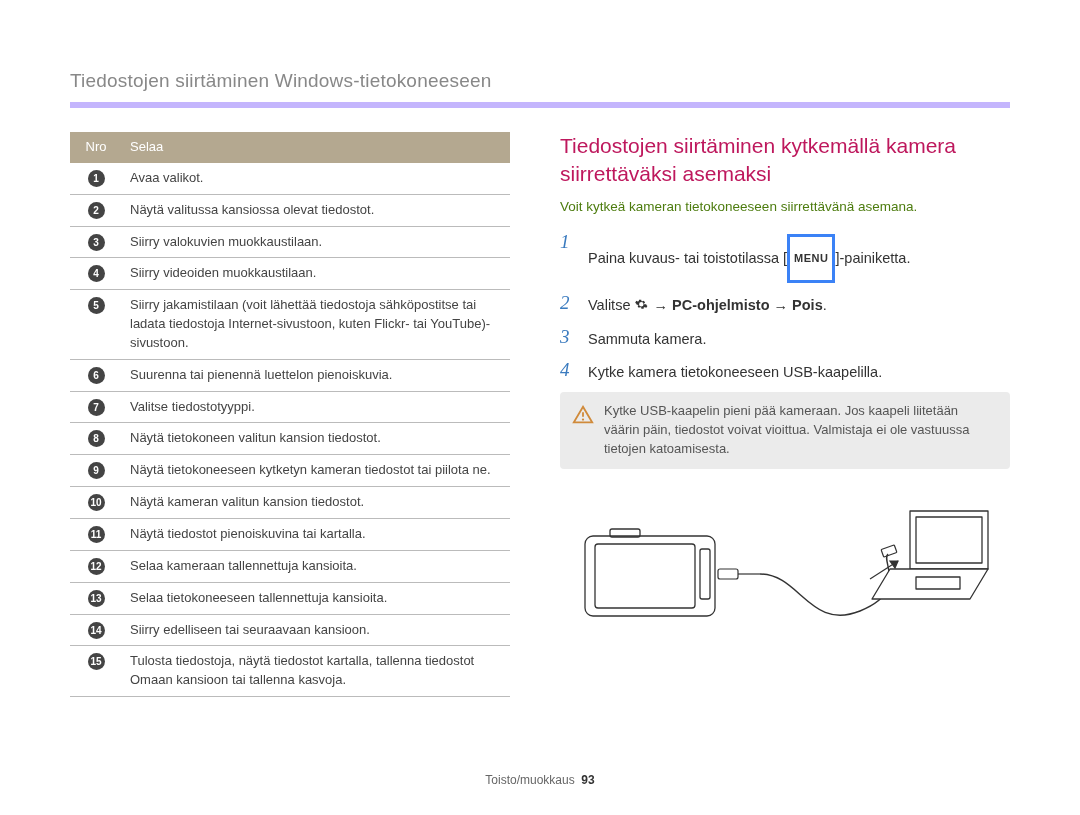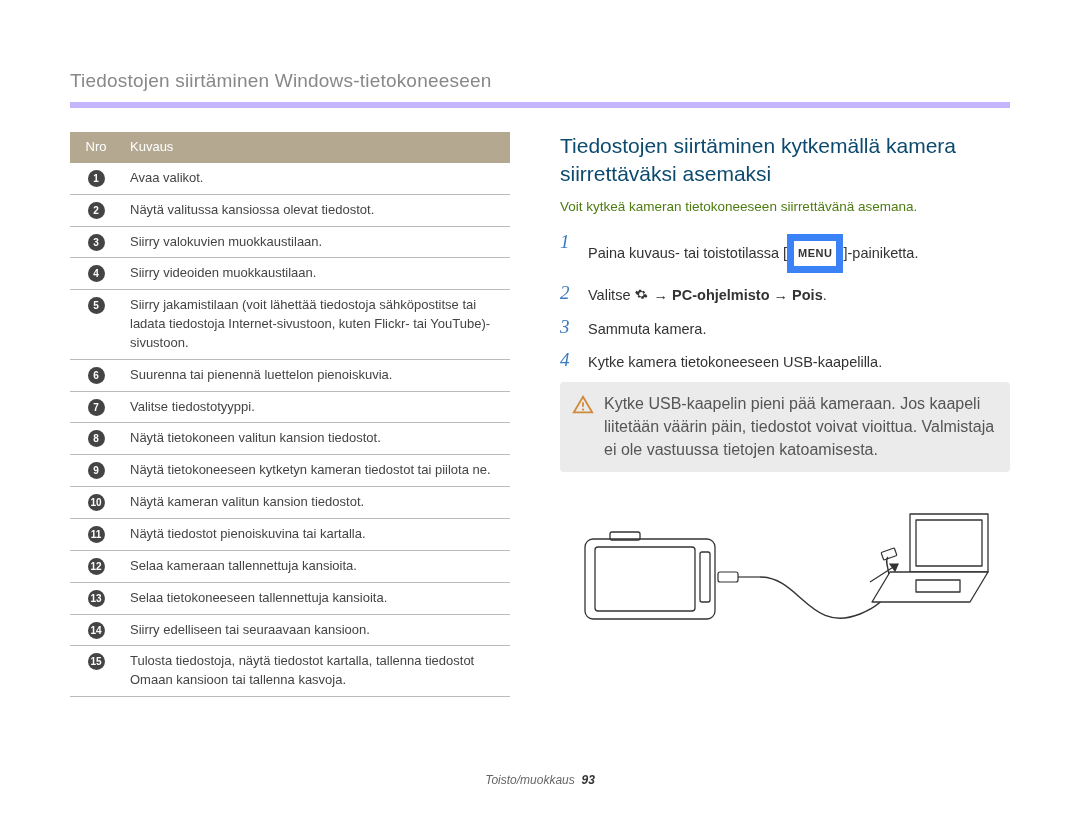--- a/index.html
+++ b/index.html
@@ -59,21 +59,21 @@
     background: #444;
     color: #fff;
     font-size: 10px;
     font-weight: bold;
     line-height: 17px;
     text-align: center;
   }
 
   
   .section-title {
-    color: #0c4a6e;
+    color: #be185d;
     font-size: 21px;
     font-weight: 400;
     line-height: 1.35;
     margin-bottom: 10px;
   }
   .section-sub {
     font-size: 13.5px;
     color: #4d7c0f;
     margin-bottom: 18px;
   }
@@ -92,38 +92,38 @@
     font-style: italic;
     font-family: Georgia, 'Times New Roman', serif;
     font-weight: 400;
     width: 18px;
     line-height: 1.1;
   }
   .step-body { flex: 1; line-height: 1.4; padding-top:2px; }
   .step-body b { font-weight: bold; }
   .menu-box {
     display: inline-block;
-    border: 7px solid #3b82f6;
-    padding: 5px 4px;
+    border: 3px solid #3b82f6;
+    padding: 14px 4px;
     font-size: 11px;
     font-weight: bold;
     letter-spacing: 0.5px;
     vertical-align: 1px;
   }
   .gear-icon {
     display:inline-block;
     vertical-align:-2px;
   }
 
   .callout {
     background: #ebebeb;
     border-radius: 4px;
     padding: 10px 14px 10px 44px;
     position: relative;
-    font-size: 16px;
+    font-size: 13px;
     color: #555;
     line-height: 1.45;
     margin-top: 8px;
   }
   .callout .warn-icon {
     position: absolute;
     left: 12px; top: 12px;
   }
 
   .illustration {
@@ -131,38 +131,37 @@
     width: 100%;
   }
 
   .footer {
     position: absolute;
     bottom: 28px;
     left: 0; right: 0;
     text-align: center;
     font-size: 12px;
     color: #666;
-    font-style: italic;
   }
   .footer .pg { font-weight: bold; color: #333; }
 </style>
 </head>
 <body>
 
 <div class="page">
   <div class="header-title">Tiedostojen siirtäminen Windows-tietokoneeseen</div>
 
   <div class="columns">
 
     <div class="col-left">
       <table>
         <thead>
           <tr>
             <th class="nro-col">Nro</th>
-            <th>Kuvaus</th>
+            <th>Selaa</th>
           </tr>
         </thead>
         <tbody id="table-body">
             <tr>
               <td class="nro-col"><span class="num-badge">1</span></td>
               <td>Avaa valikot.</td>
             </tr>
             <tr>
               <td class="nro-col"><span class="num-badge">2</span></td>
               <td>Näytä valitussa kansiossa olevat tiedostot.</td>

